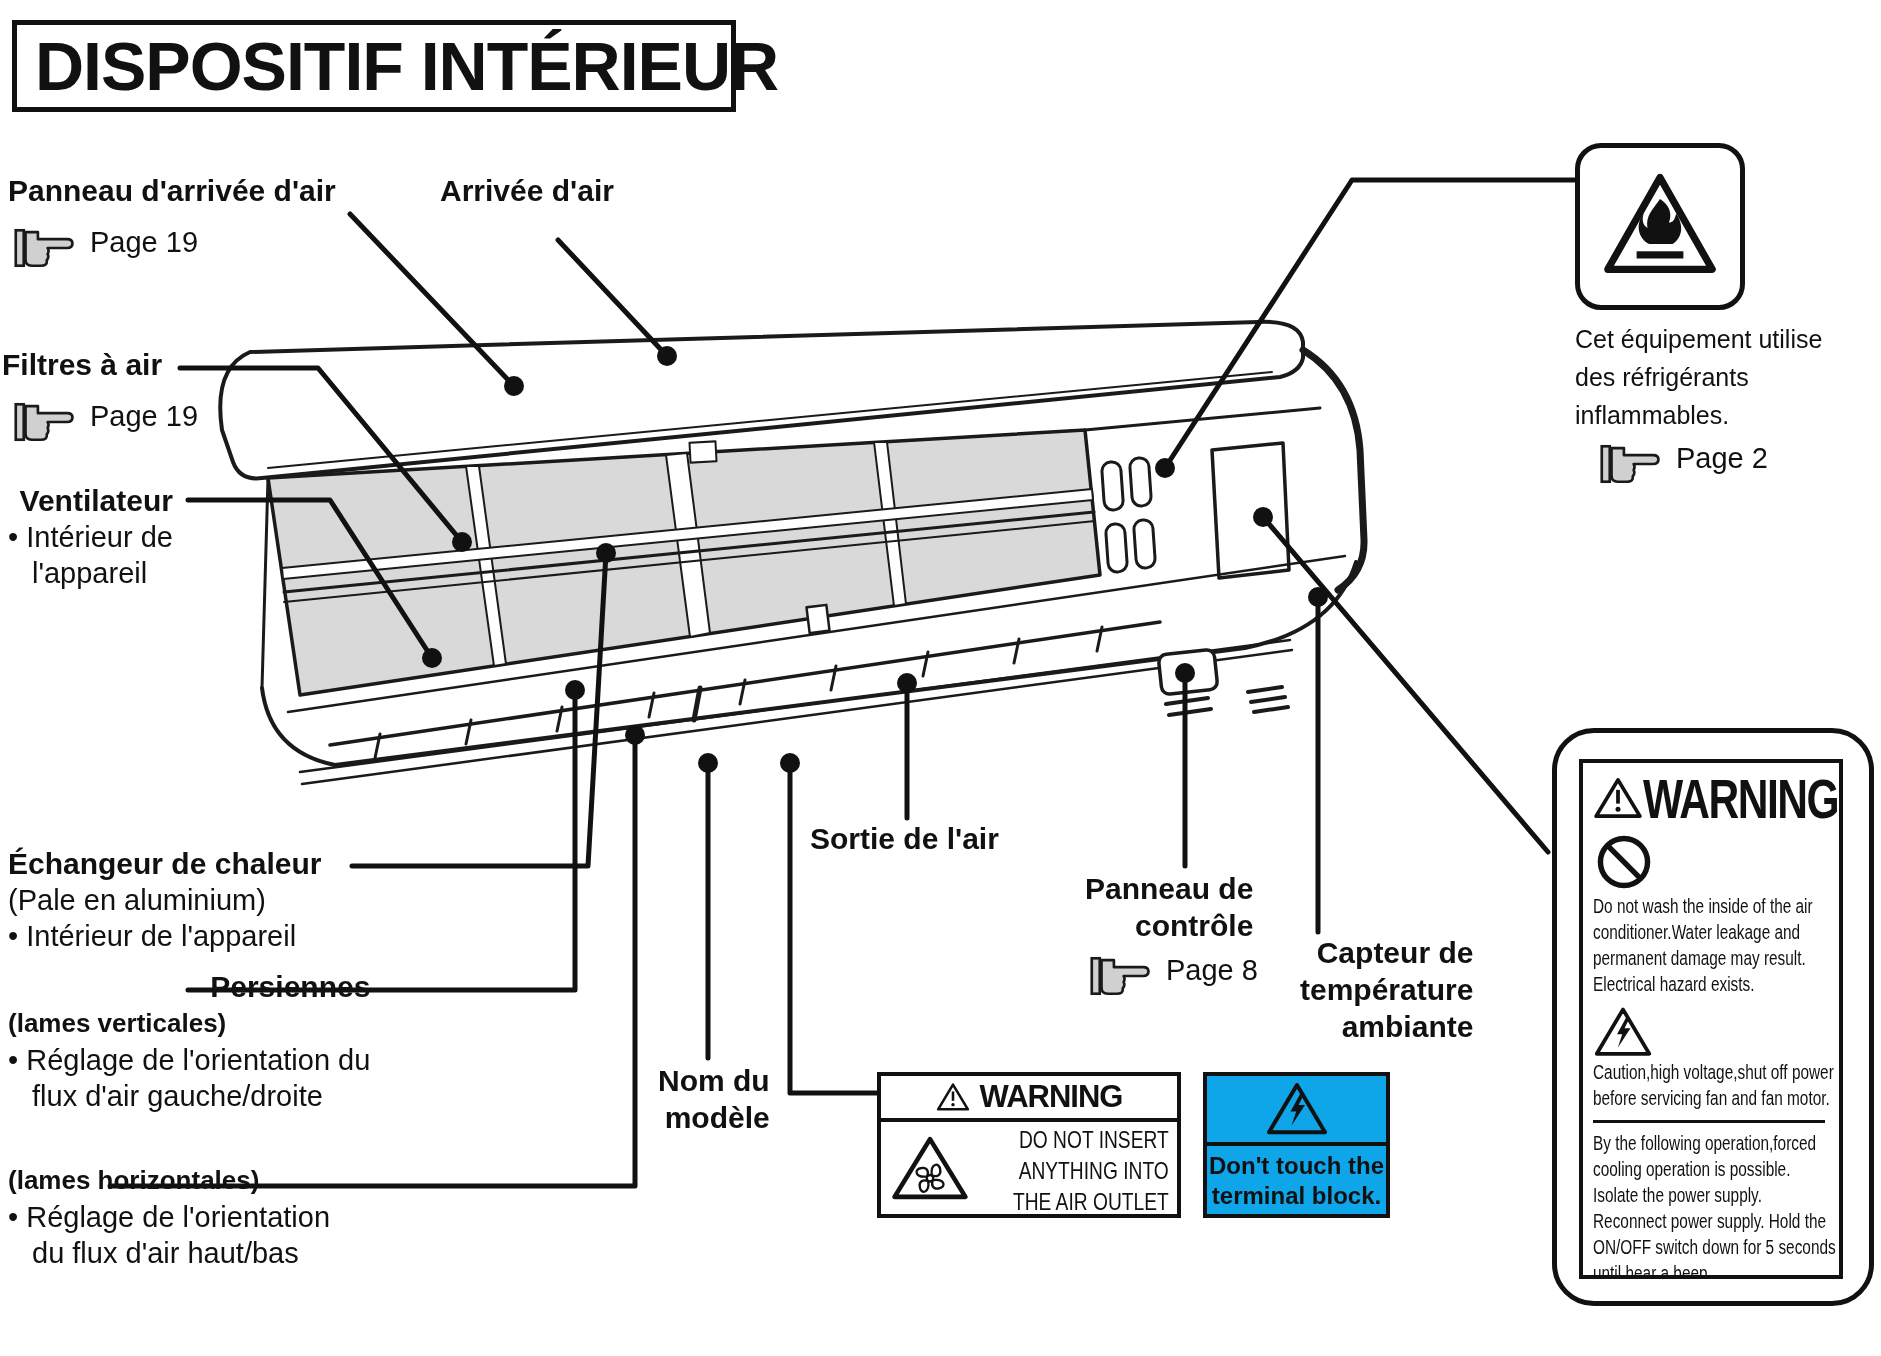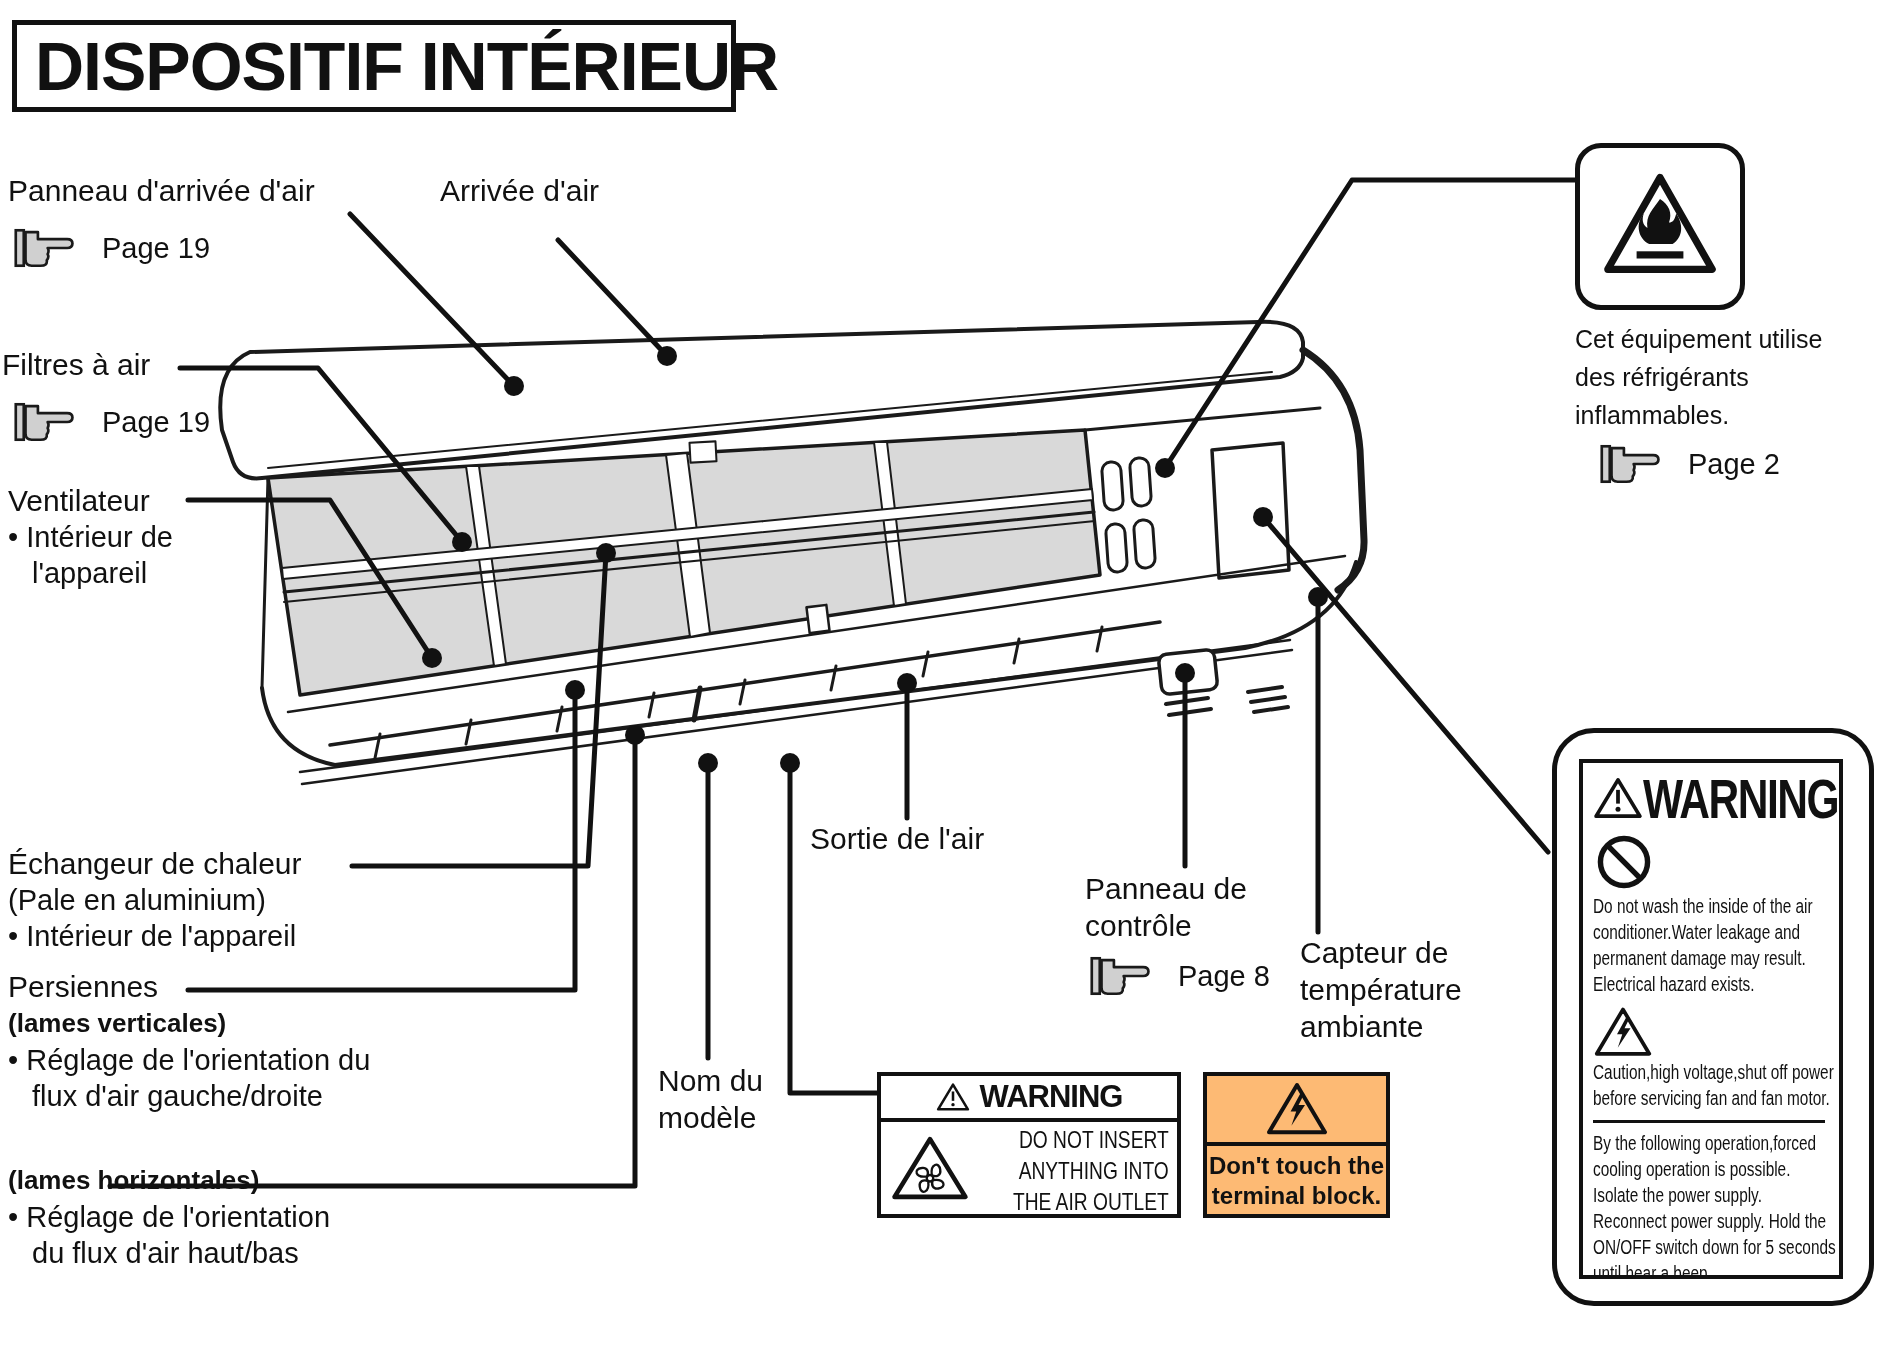--- a/index.html
+++ b/index.html
@@ -6,40 +6,40 @@
   .page{position:relative;width:1881px;height:1356px;background:#ffffff;overflow:hidden;
         font-family:"Liberation Sans",sans-serif;color:#111;}
   .page *{box-sizing:border-box;}
   .art{position:absolute;left:0;top:0;width:1881px;height:1356px;}
 
   .title-box{position:absolute;left:12px;top:20px;width:724px;height:92px;border:5px solid #111;
              display:flex;align-items:center;padding-left:18px;}
   .title-box span{font-size:68px;font-weight:bold;letter-spacing:-1px;white-space:nowrap;}
 
   .lbl{position:absolute;white-space:nowrap;}
-  .h{font-weight:normal;font-size:30px;line-height:37px;}
+  .h{font-weight:bold;font-size:30px;line-height:37px;text-align:right;}
   .sb{font-weight:bold;font-size:26px;line-height:37px;}
   .s{font-weight:normal;font-size:29px;line-height:36px;}
   .ind{padding-left:24px;}
 
-  .pageref{position:absolute;display:flex;align-items:center;gap:26px;white-space:nowrap;}
+  .pageref{position:absolute;display:flex;align-items:flex-start;gap:14px;white-space:nowrap;}
   .pageref span{font-size:29px;}
   .hand{width:62px;height:44px;flex:0 0 auto;}
 
   
   .stickerA{position:absolute;left:877px;top:1072px;width:304px;height:146px;border:4px solid #111;background:#fff;}
   .stA-head{height:46px;border-bottom:4px solid #111;display:flex;align-items:center;justify-content:center;gap:10px;}
   .stA-head span{font-size:31px;font-weight:bold;letter-spacing:-1px;}
   .stA-head svg{width:34px;height:30px;}
   .stA-body{position:relative;height:94px;}
   .stA-fan{position:absolute;left:8px;top:6px;width:82px;height:80px;}
   .stA-text{position:absolute;right:8px;top:2px;text-align:right;font-size:24px;line-height:31px;
             transform:scaleX(.8);transform-origin:100% 0;white-space:nowrap;}
 
-  .stickerB{position:absolute;left:1203px;top:1072px;width:187px;height:146px;border:4px solid #111;background:#fdba74;}
+  .stickerB{position:absolute;left:1203px;top:1072px;width:187px;height:146px;border:4px solid #111;background:#0ea5e9;}
   .stB-top{height:70px;border-bottom:4px solid #111;display:flex;align-items:center;justify-content:center;}
   .stB-top svg{width:64px;height:58px;}
   .stB-text{padding-top:5px;text-align:center;font-size:24px;font-weight:bold;line-height:30px;}
 
   
   .flamebox{position:absolute;left:1575px;top:143px;width:170px;height:167px;border:5px solid #111;border-radius:26px;
             display:flex;align-items:center;justify-content:center;background:#fff;}
   .flamebox svg{width:126px;height:120px;}
   .flamnote{position:absolute;left:1575px;top:320px;white-space:nowrap;}
   .flamnote div{font-size:25px;line-height:38px;}

